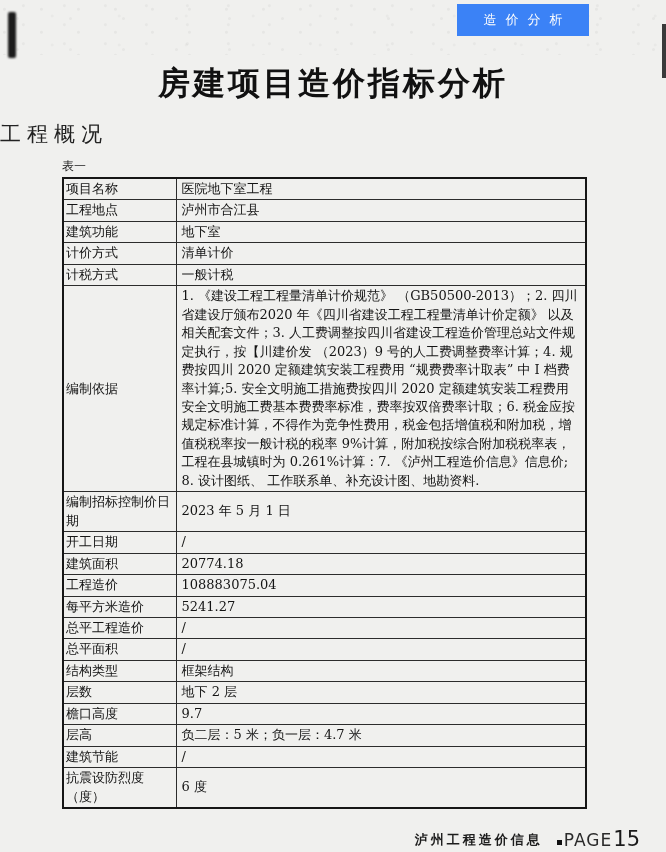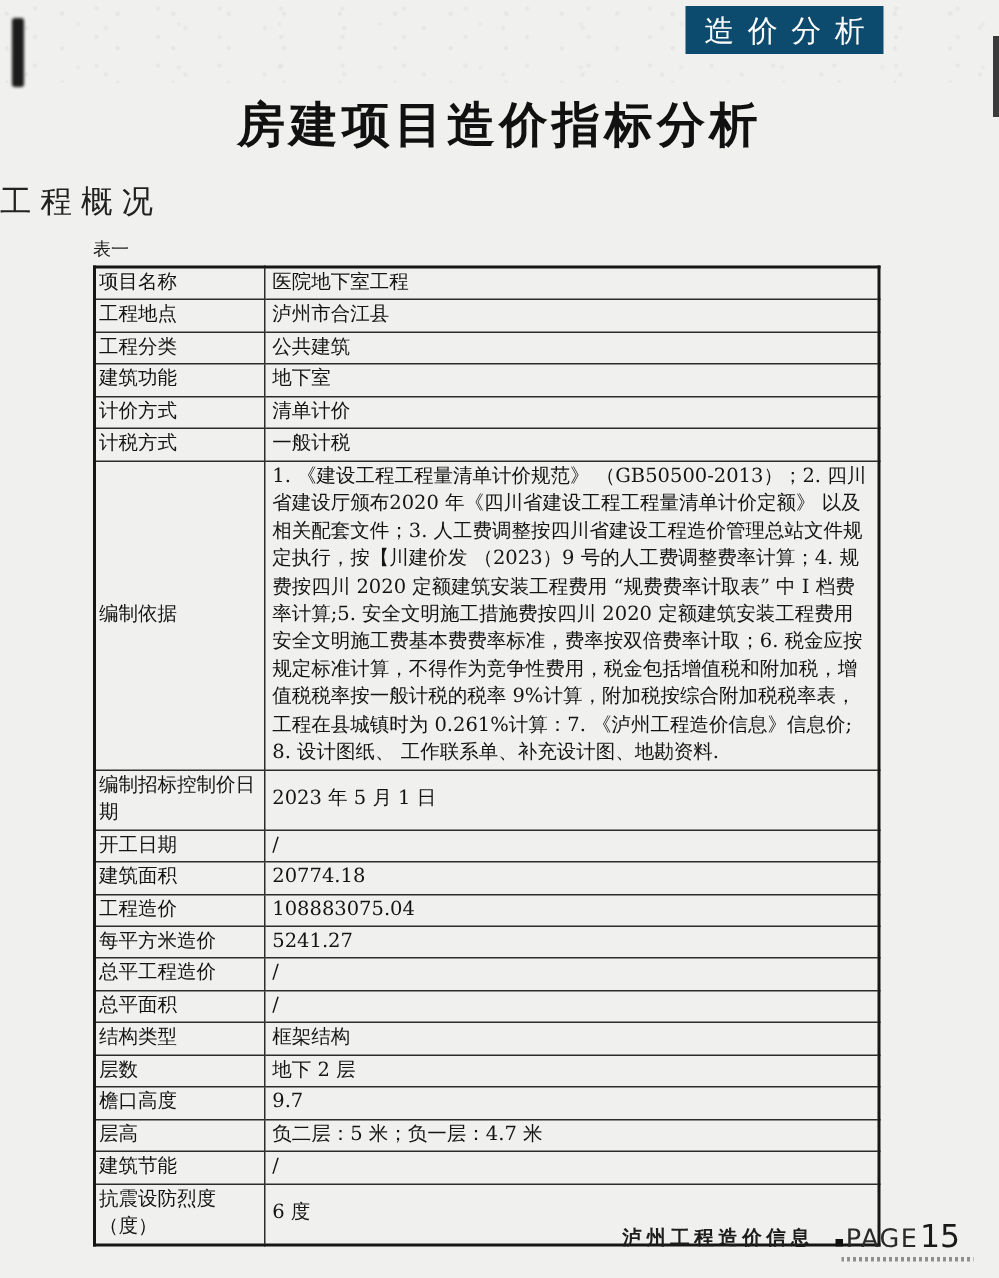--- a/index.html
+++ b/index.html
@@ -28,24 +28,24 @@
     position: absolute; left: 8px; top: 12px; width: 8px; height: 46px;
     background: #1c1c1c; filter: blur(1px); border-radius: 2px;
   }
   .edge-mark-right {
     position: absolute; right: 0; top: 24px; width: 4px; height: 54px;
     background: #3a3a3a;
   }
   .badge {
     position: absolute; top: 4px; right: 77px;
     width: 132px; height: 32px;
-    background: #0c4a6e; color: #fdfdfd;
+    background: #3b82f6; color: #fdfdfd;
     display: flex; align-items: center; justify-content: center;
     font-family: Liberation Mono, monospace;
-    font-size: 20px; letter-spacing: 9px; padding-left: 9px;
+    font-size: 13px; letter-spacing: 9px; padding-left: 9px;
   }
   .title {
     margin-top: 62px;
     text-align: center;
     font-size: 32px;
     font-weight: bold;
     letter-spacing: 3px;
     color: #111;
     font-family: "DejaVu Serif", "Liberation Serif", serif;
   }
@@ -83,21 +83,21 @@
     height: 20px;
   }
   td.value-cell {
     padding: 1px 6px 1px 5px;
     text-align: left;
     word-break: break-all;
   }
   .footer {
     position: absolute;
     right: 26px;
-    bottom: 16px;
+    bottom: 2px;
     display: flex;
     align-items: center;
     font-family: "DejaVu Sans", "Liberation Sans", sans-serif;
   }
   .journal {
     font-size: 13px;
     font-weight: bold;
     letter-spacing: 3px;
     color: #1d1d1d;
     margin-right: 14px;
@@ -133,24 +133,20 @@
 
   <table class="info-table">
     <tbody id="table-body">
         <tr>
           <td class="label-cell">项目名称</td>
           <td class="value-cell">医院地下室工程</td>
         </tr>
         <tr>
           <td class="label-cell">工程地点</td>
           <td class="value-cell">泸州市合江县</td>
-        </tr>
-        <tr>
-          <td class="label-cell">工程分类</td>
-          <td class="value-cell">公共建筑</td>
         </tr>
         <tr>
           <td class="label-cell">建筑功能</td>
           <td class="value-cell">地下室</td>
         </tr>
         <tr>
           <td class="label-cell">计价方式</td>
           <td class="value-cell">清单计价</td>
         </tr>
         <tr>

